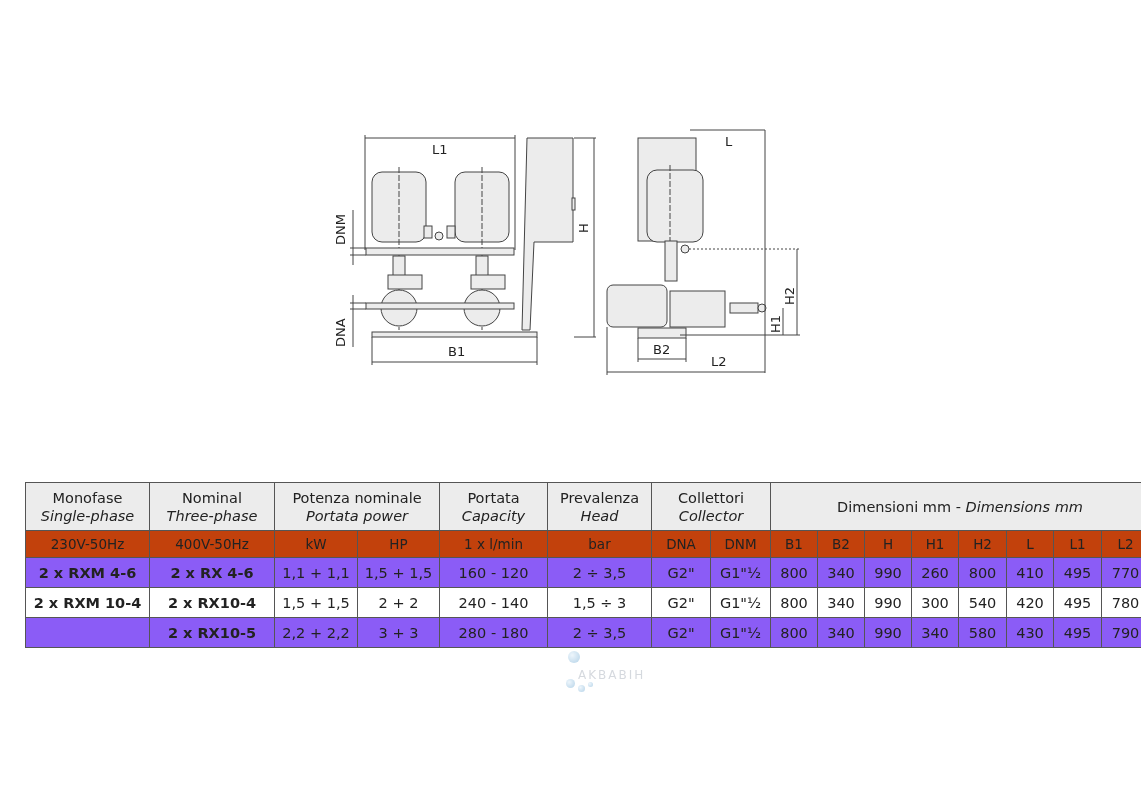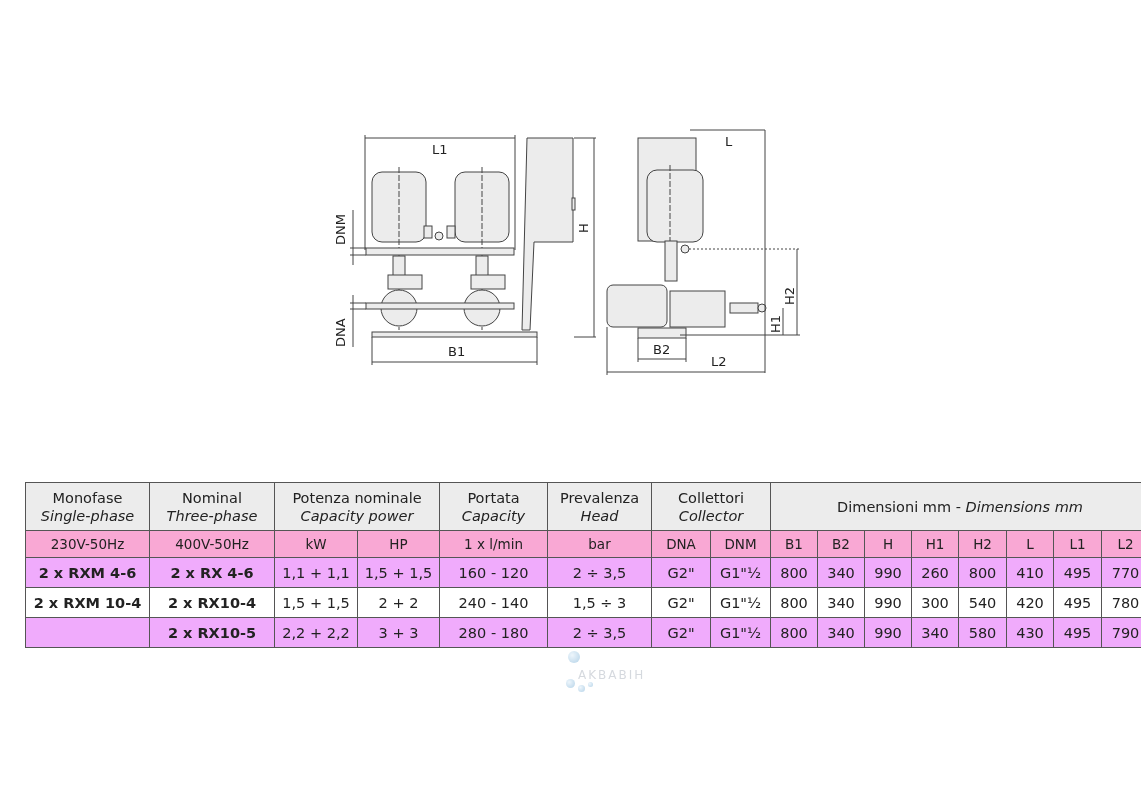--- a/index.html
+++ b/index.html
@@ -8,23 +8,23 @@
   .drawing { position:absolute; left:320px; top:125px; width:500px; height:255px; }
   .drawing svg { display:block; }
   .dim-label { font-family:"DejaVu Sans", sans-serif; font-size:13px; fill:#222; }
   table.spec { position:absolute; left:25px; top:482px; width:1124px;
                border-collapse:collapse; table-layout:fixed;
                font-family:"DejaVu Sans", sans-serif; font-size:14px; color:#222; }
   table.spec td, table.spec th { border:1.5px solid #555; text-align:center; padding:0; font-weight:normal; }
   table.spec th { background:#ececec; height:47px; line-height:18px; font-size:14.5px; }
   table.spec th .it { font-style:italic; display:block; }
   table.spec th .rm { display:block; }
-  table.spec tr.units td { height:26px; background:#f9a8d4; font-size:13.5px; }
+  table.spec tr.units td { height:26px; background:#c2410c; font-size:13.5px; }
   table.spec tr.row td { height:29px; font-size:14.5px; }
-  table.spec tr.row.shade td { background:#f0abfc; }
+  table.spec tr.row.shade td { background:#8b5cf6; }
   table.spec td.model { font-weight:bold; }
   .watermark { position:absolute; left:560px; top:649px; width:110px; height:46px; pointer-events:none; opacity:0.75; }
   .watermark span { position:absolute; left:18px; top:19px; font-size:12px; letter-spacing:2px; color:#c8cdd4; font-family:"DejaVu Sans", sans-serif; }
   .bubble { position:absolute; border-radius:50%; background:radial-gradient(circle at 35% 35%, #e8f3fb, #9cc4e0); }
 </style>
 </head>
 <body>
 
 <div class="drawing">
   <svg width="500" height="255" viewBox="0 0 500 255" xmlns="http://www.w3.org/2000/svg">
@@ -139,21 +139,21 @@
     <th>
           <span class="rm">Monofase</span>
           <span class="it">Single-phase</span>
         </th>
     <th>
           <span class="rm">Nominal</span>
           <span class="it">Three-phase</span>
         </th>
     <th colspan="2">
           <span class="rm">Potenza nominale</span>
-          <span class="it">Capacity power</span>
+          <span class="it">Portata power</span>
         </th>
     <th>
           <span class="rm">Portata</span>
           <span class="it">Capacity</span>
         </th>
     <th>
           <span class="rm">Prevalenza</span>
           <span class="it">Head</span>
         </th>
     <th colspan="2">

